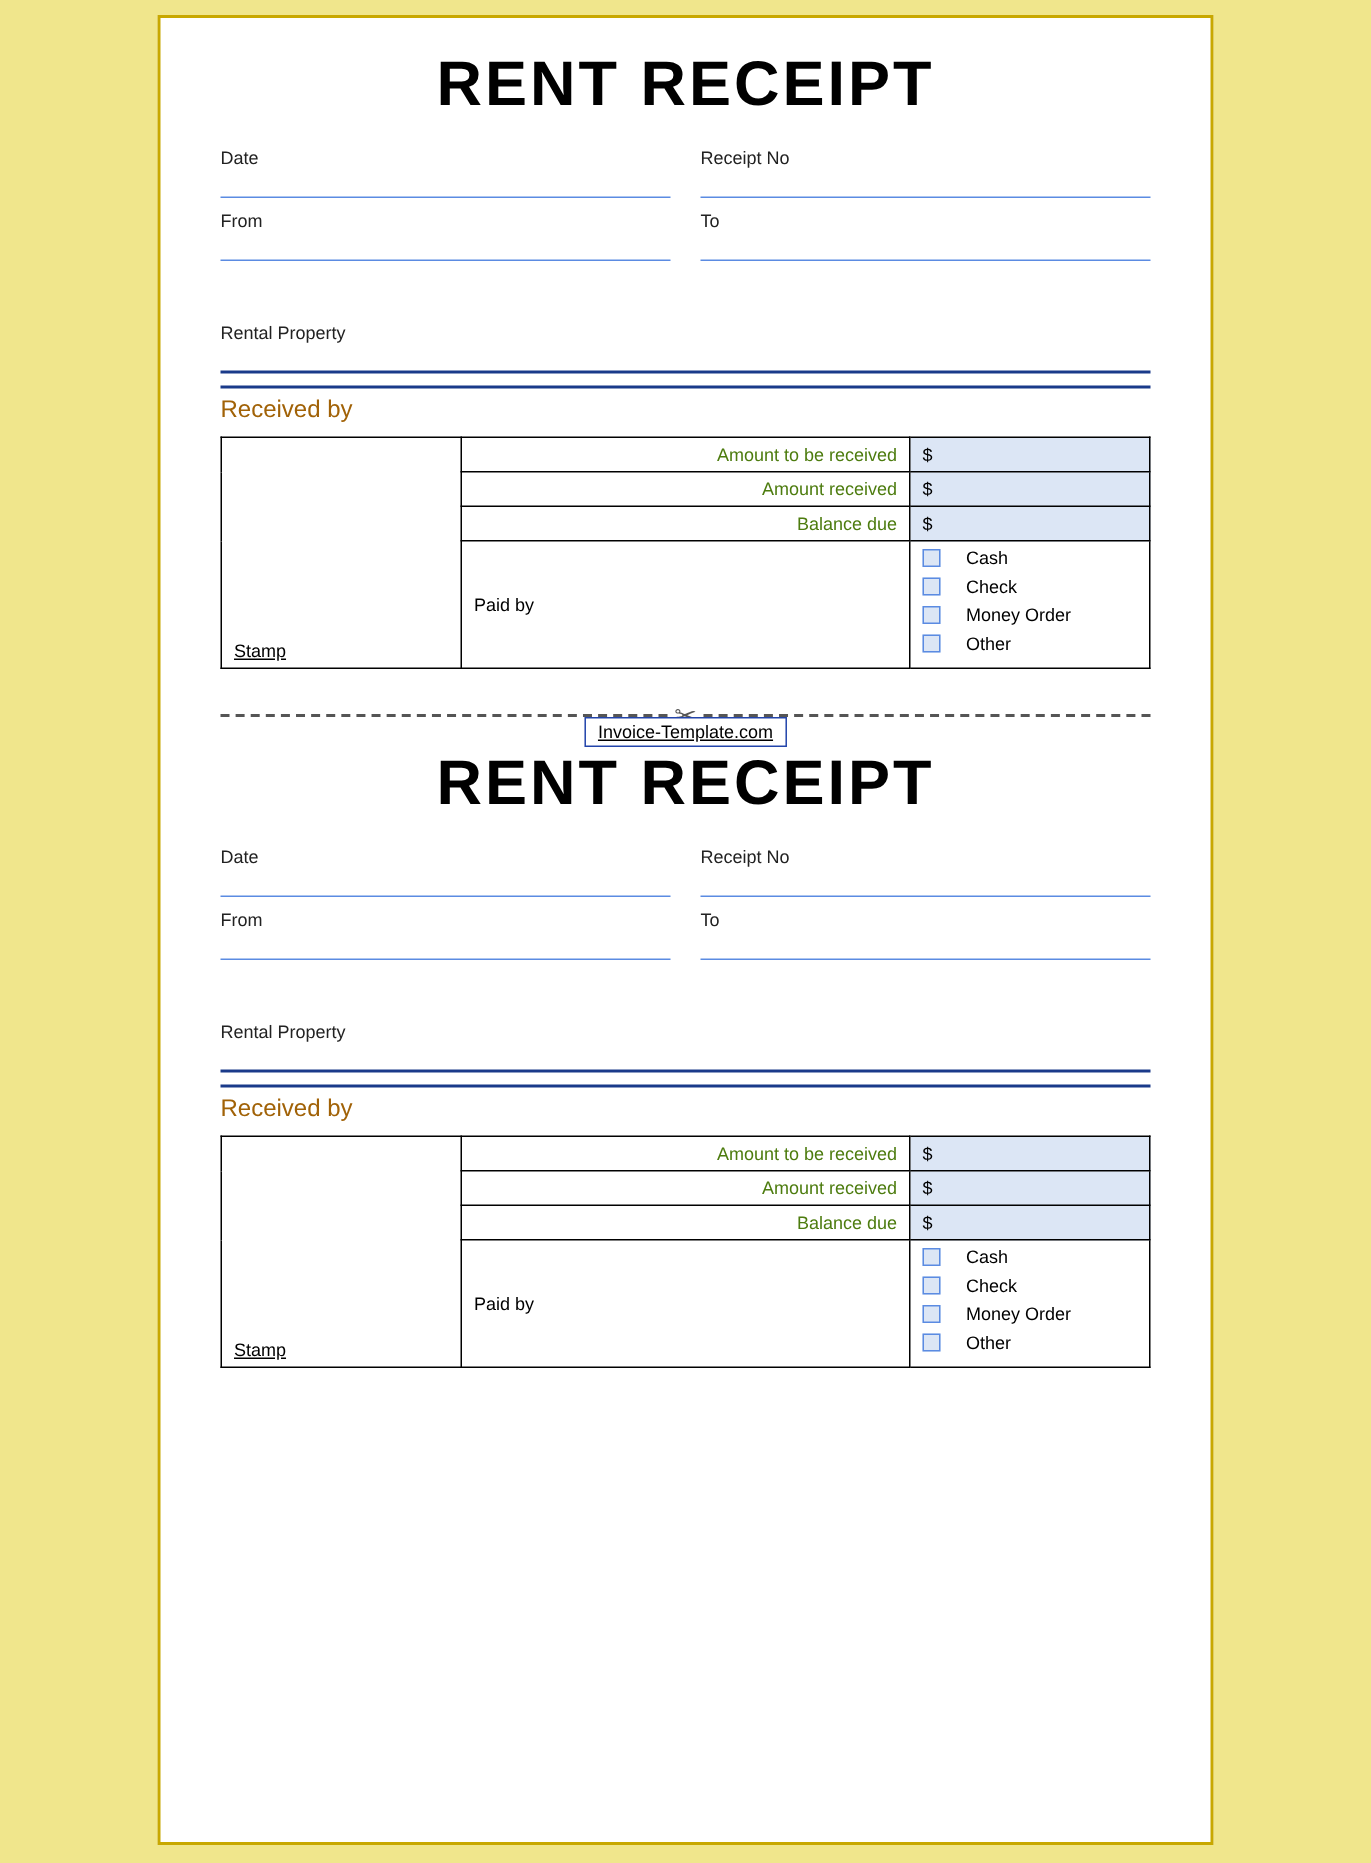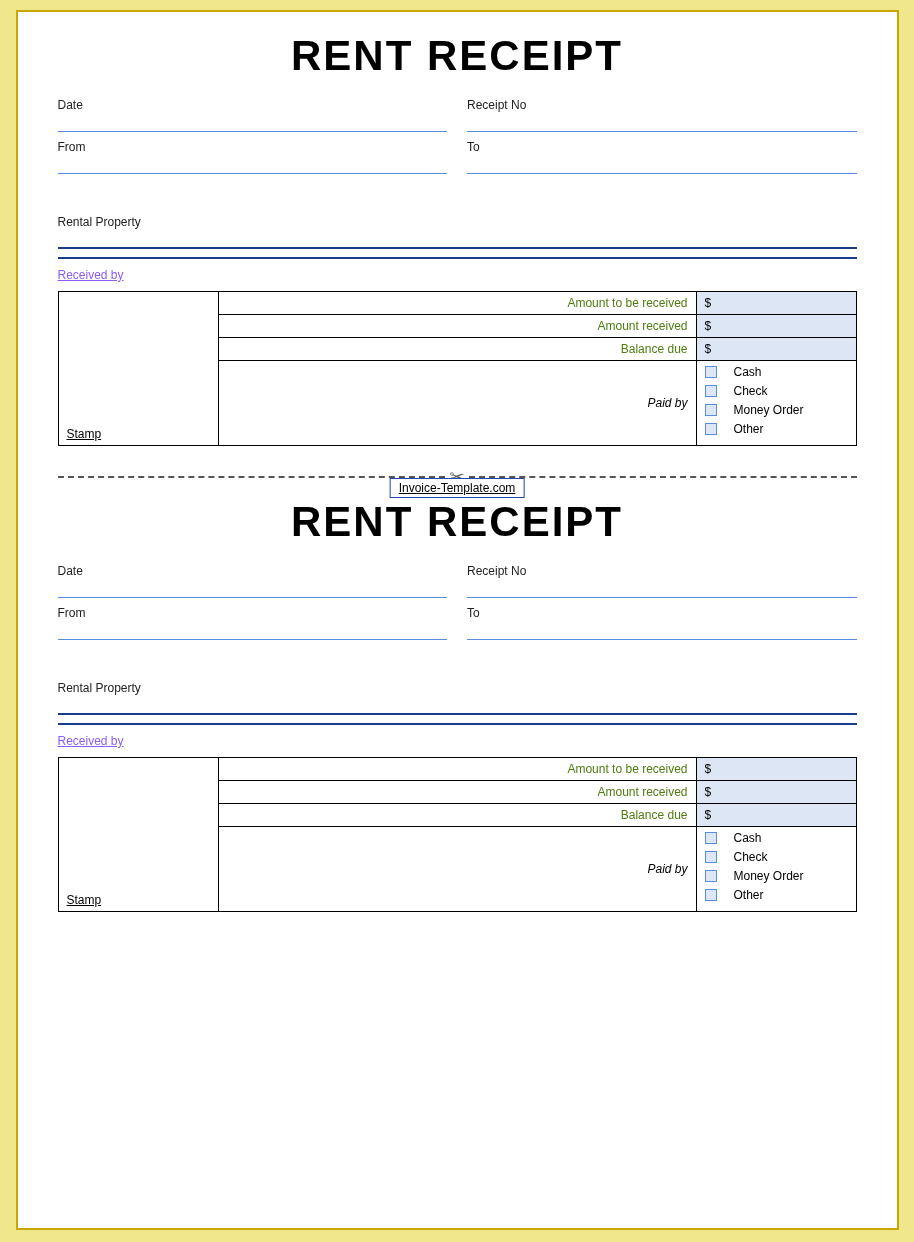--- a/index.html
+++ b/index.html
@@ -8,21 +8,21 @@
       font-family: Arial, sans-serif;
       width: 914px;
       min-height: 1242px;
       display: flex;
       justify-content: center;
       align-items: flex-start;
       padding: 10px;
     }
     .page {
       background: #fff;
-      width: 883px;
+      width: 704px;
       min-height: 1220px;
       border: 2px solid #c8a800;
       padding: 20px 40px 20px 40px;
     }
     .receipt-block {
       padding-bottom: 10px;
     }
     .title {
       text-align: center;
       font-size: 42px;
@@ -57,23 +57,22 @@
       margin-bottom: 0px;
       margin-top: 33px;
     }
     .rental-property-row .field-line {
       border-bottom: 2px solid #1a3a8a;
     }
     .received-by-row {
       margin-bottom: 8px;
     }
     .received-by-label {
-      font-size: 12px;
-      color: #8b5cf6;
-      text-decoration: underline;
+      font-size: 16px;
+      color: #a16207;
     }
     
     .receipt-table {
       width: 100%;
       border-collapse: collapse;
       border: 1.5px solid #000;
       margin-bottom: 0;
     }
     .receipt-table td {
       border: 1px solid #000;
@@ -94,26 +93,24 @@
       font-size: 12px;
       background: #fff;
       border-right: 1px solid #000;
     }
     .value-cell {
       background: #dce6f5;
       width: 160px;
       font-size: 12px;
     }
     .paid-by-label-cell {
-      text-align: right;
       font-size: 12px;
       vertical-align: middle;
       padding: 8px 8px;
       border-right: 1px solid #000;
-      font-style: italic;
     }
     .paid-by-options {
       font-size: 12px;
       padding: 6px 10px;
       vertical-align: top;
     }
     .checkbox-row {
       display: flex;
       align-items: center;
       gap: 17px;

